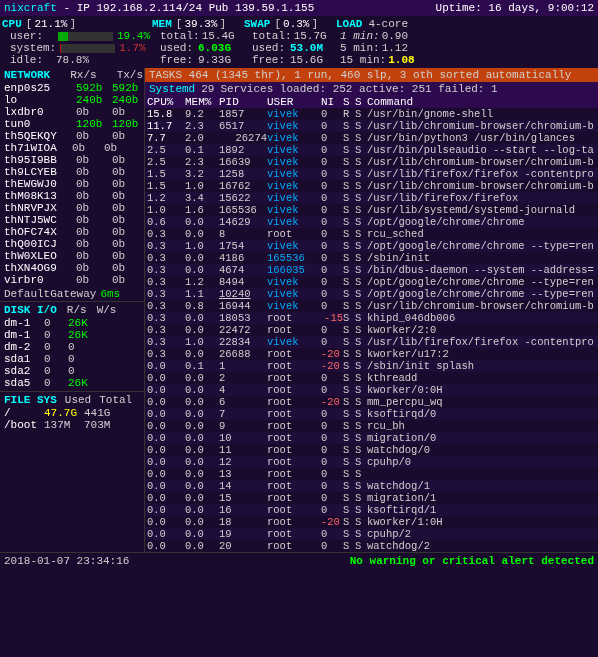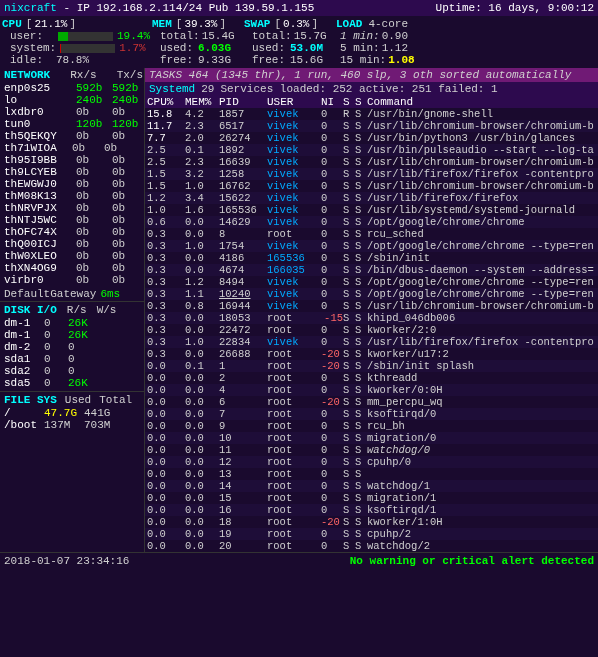--- a/index.html
+++ b/index.html
@@ -297,21 +297,21 @@
               <span style="color:#d0d0d0;min-width:36px;">137M</span>
               <span style="color:#d0d0d0;">703M</span>
             </div>
         </div>
       </div>
 
     </div>
 
     <div style="flex:1; overflow:hidden;">
 
-      <div style="background:#701a75; padding:1px 4px; color:#d0d0d0; font-size:11px;font-style:italic;">
+      <div style="background:#c2410c; padding:1px 4px; color:#d0d0d0; font-size:11px;">
         <span>TASKS 464 (1345 thr), 1 run, 460 slp, 3 oth sorted automatically</span>
       </div>
 
       <div style="background:#2d0a4e; padding:1px 4px; color:#d0d0d0; font-size:11px; display:flex; gap:6px;">
         <span style="color:#00ffff;">Systemd</span>
         <span>29</span>
         <span>Services loaded: 252 active: 251 failed: 1</span>
       </div>
 
       <div style="display:grid; grid-template-columns:38px 34px 48px 54px 22px 12px 12px auto; padding:0 2px; background:#2d0a4e; color:#ffffff; font-size:11px;">
@@ -321,42 +321,42 @@
         <span>USER</span>
         <span>NI</span>
         <span>S</span>
         <span>S</span>
         <span>Command</span>
       </div>
 
       <div id="process-list" style="font-size:10.5px;">
       <div style="display: grid; grid-template-columns: 38px 34px 48px 54px 22px 12px 12px auto; padding: 0px 2px; font-size: 10.5px;">
     <span style="color:#ffffff;">15.8</span>
-    <span style="color:#d0d0d0;">4.2</span>
+    <span style="color:#d0d0d0;">9.2</span>
     <span style="color:#d0d0d0;">1857</span>
     <span style="color:#00aaff;">vivek</span>
     <span style="color:#d0d0d0;">0</span>
     <span style="color:#d0d0d0;">R</span>
     <span style="color:#d0d0d0;">S</span>
     <span style="color:#d0d0d0; overflow:hidden; white-space:nowrap; text-overflow:ellipsis;">/usr/bin/gnome-shell</span>
   </div>
           <div style="display: grid; grid-template-columns: 38px 34px 48px 54px 22px 12px 12px auto; padding: 0px 2px; font-size: 10.5px; background: rgb(30, 13, 56);">
     <span style="color:#ffffff;">11.7</span>
     <span style="color:#d0d0d0;">2.3</span>
     <span style="color:#d0d0d0;">6517</span>
     <span style="color:#00aaff;">vivek</span>
     <span style="color:#d0d0d0;">0</span>
     <span style="color:#d0d0d0;">S</span>
     <span style="color:#d0d0d0;">S</span>
     <span style="color:#d0d0d0; overflow:hidden; white-space:nowrap; text-overflow:ellipsis;">/usr/lib/chromium-browser/chromium-b</span>
   </div>
           <div style="display: grid; grid-template-columns: 38px 34px 48px 54px 22px 12px 12px auto; padding: 0px 2px; font-size: 10.5px;">
     <span style="color:#ffffff;">7.7</span>
     <span style="color:#d0d0d0;">2.0</span>
-    <span style="color:#d0d0d0;">26274</span>
+    <span style="color:#d0d0d0;text-align:right;">26274</span>
     <span style="color:#00aaff;">vivek</span>
     <span style="color:#d0d0d0;">0</span>
     <span style="color:#d0d0d0;">S</span>
     <span style="color:#d0d0d0;">S</span>
     <span style="color:#d0d0d0; overflow:hidden; white-space:nowrap; text-overflow:ellipsis;">/usr/bin/python3 /usr/bin/glances</span>
   </div>
           <div style="display: grid; grid-template-columns: 38px 34px 48px 54px 22px 12px 12px auto; padding: 0px 2px; font-size: 10.5px; background: rgb(30, 13, 56);">
     <span style="color:#d0d0d0;">2.5</span>
     <span style="color:#d0d0d0;">0.1</span>
     <span style="color:#d0d0d0;">1892</span>
@@ -607,21 +607,21 @@
     <span style="color:#d0d0d0; overflow:hidden; white-space:nowrap; text-overflow:ellipsis;">migration/0</span>
   </div>
           <div style="display: grid; grid-template-columns: 38px 34px 48px 54px 22px 12px 12px auto; padding: 0px 2px; font-size: 10.5px;">
     <span style="color:#d0d0d0;">0.0</span>
     <span style="color:#d0d0d0;">0.0</span>
     <span style="color:#d0d0d0;">11</span>
     <span style="color:#d0d0d0;">root</span>
     <span style="color:#d0d0d0;">0</span>
     <span style="color:#d0d0d0;">S</span>
     <span style="color:#d0d0d0;">S</span>
-    <span style="color:#d0d0d0; overflow:hidden; white-space:nowrap; text-overflow:ellipsis;font-style:italic;">watchdog/0</span>
+    <span style="color:#d0d0d0; overflow:hidden; white-space:nowrap; text-overflow:ellipsis;">watchdog/0</span>
   </div>
           <div style="display: grid; grid-template-columns: 38px 34px 48px 54px 22px 12px 12px auto; padding: 0px 2px; font-size: 10.5px; background: rgb(30, 13, 56);">
     <span style="color:#d0d0d0;">0.0</span>
     <span style="color:#d0d0d0;">0.0</span>
     <span style="color:#d0d0d0;">12</span>
     <span style="color:#d0d0d0;">root</span>
     <span style="color:#d0d0d0;">0</span>
     <span style="color:#d0d0d0;">S</span>
     <span style="color:#d0d0d0;">S</span>
     <span style="color:#d0d0d0; overflow:hidden; white-space:nowrap; text-overflow:ellipsis;">cpuhp/0</span>

